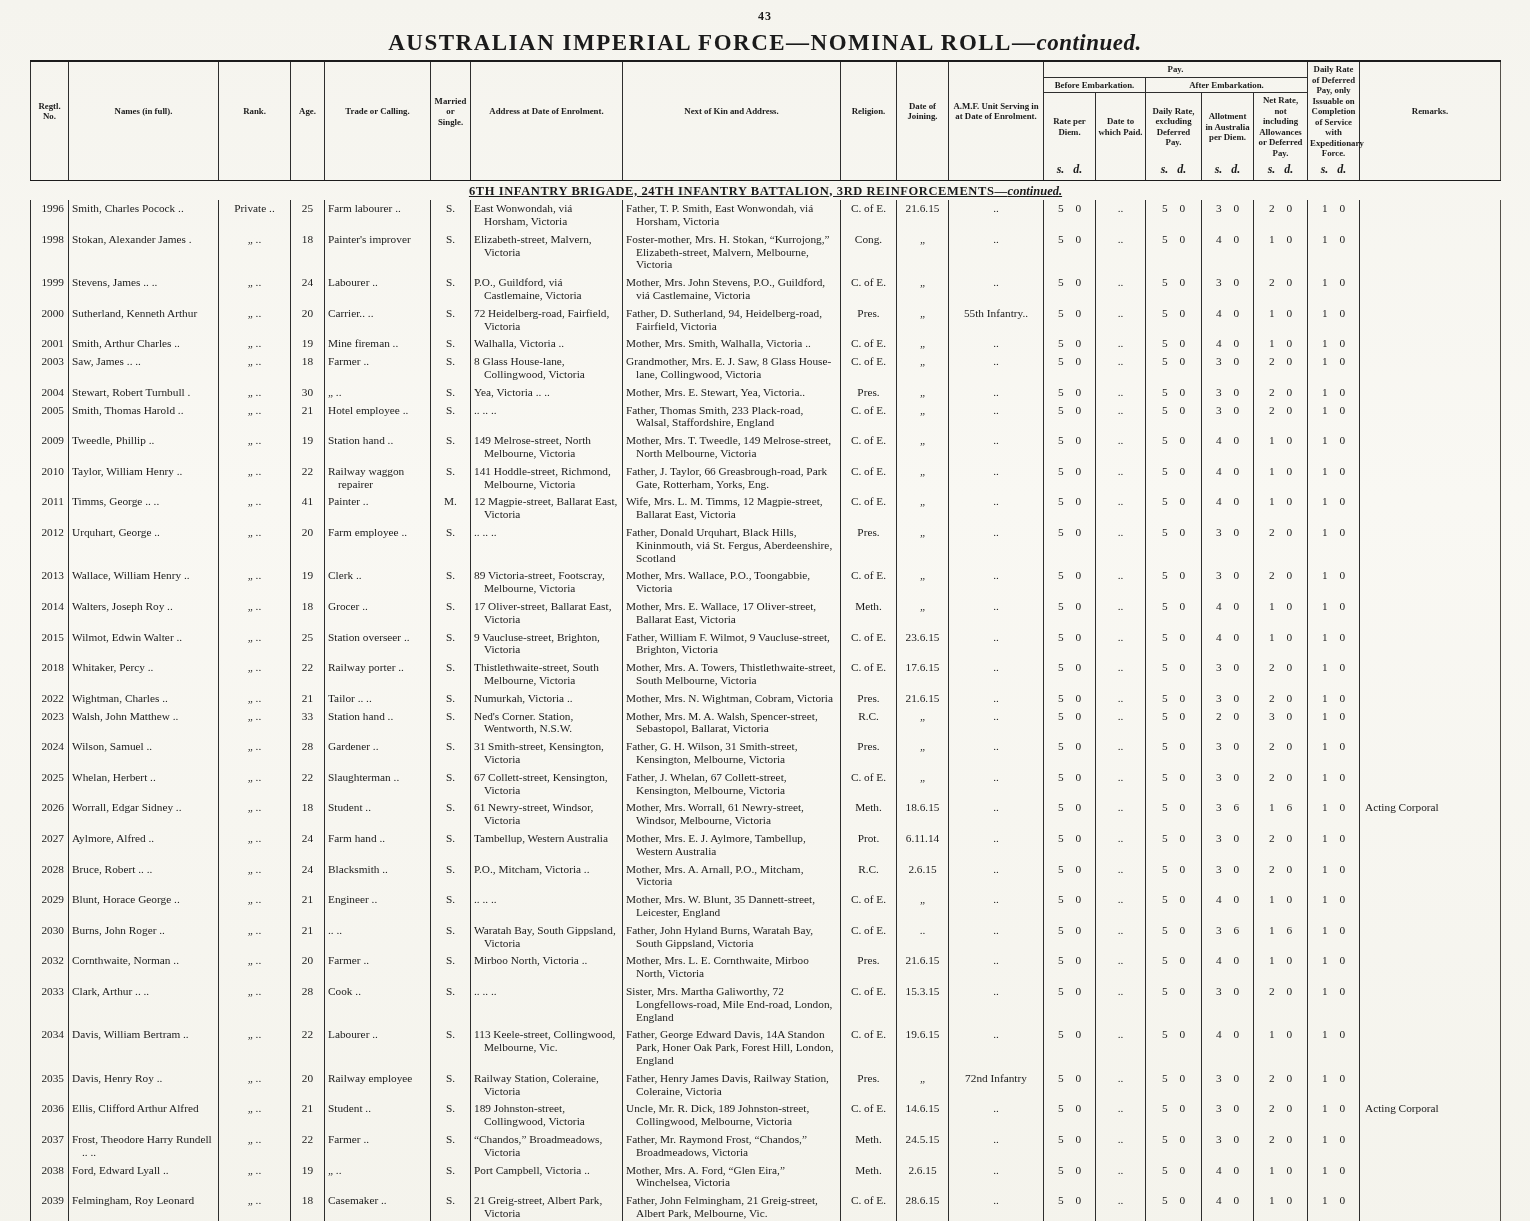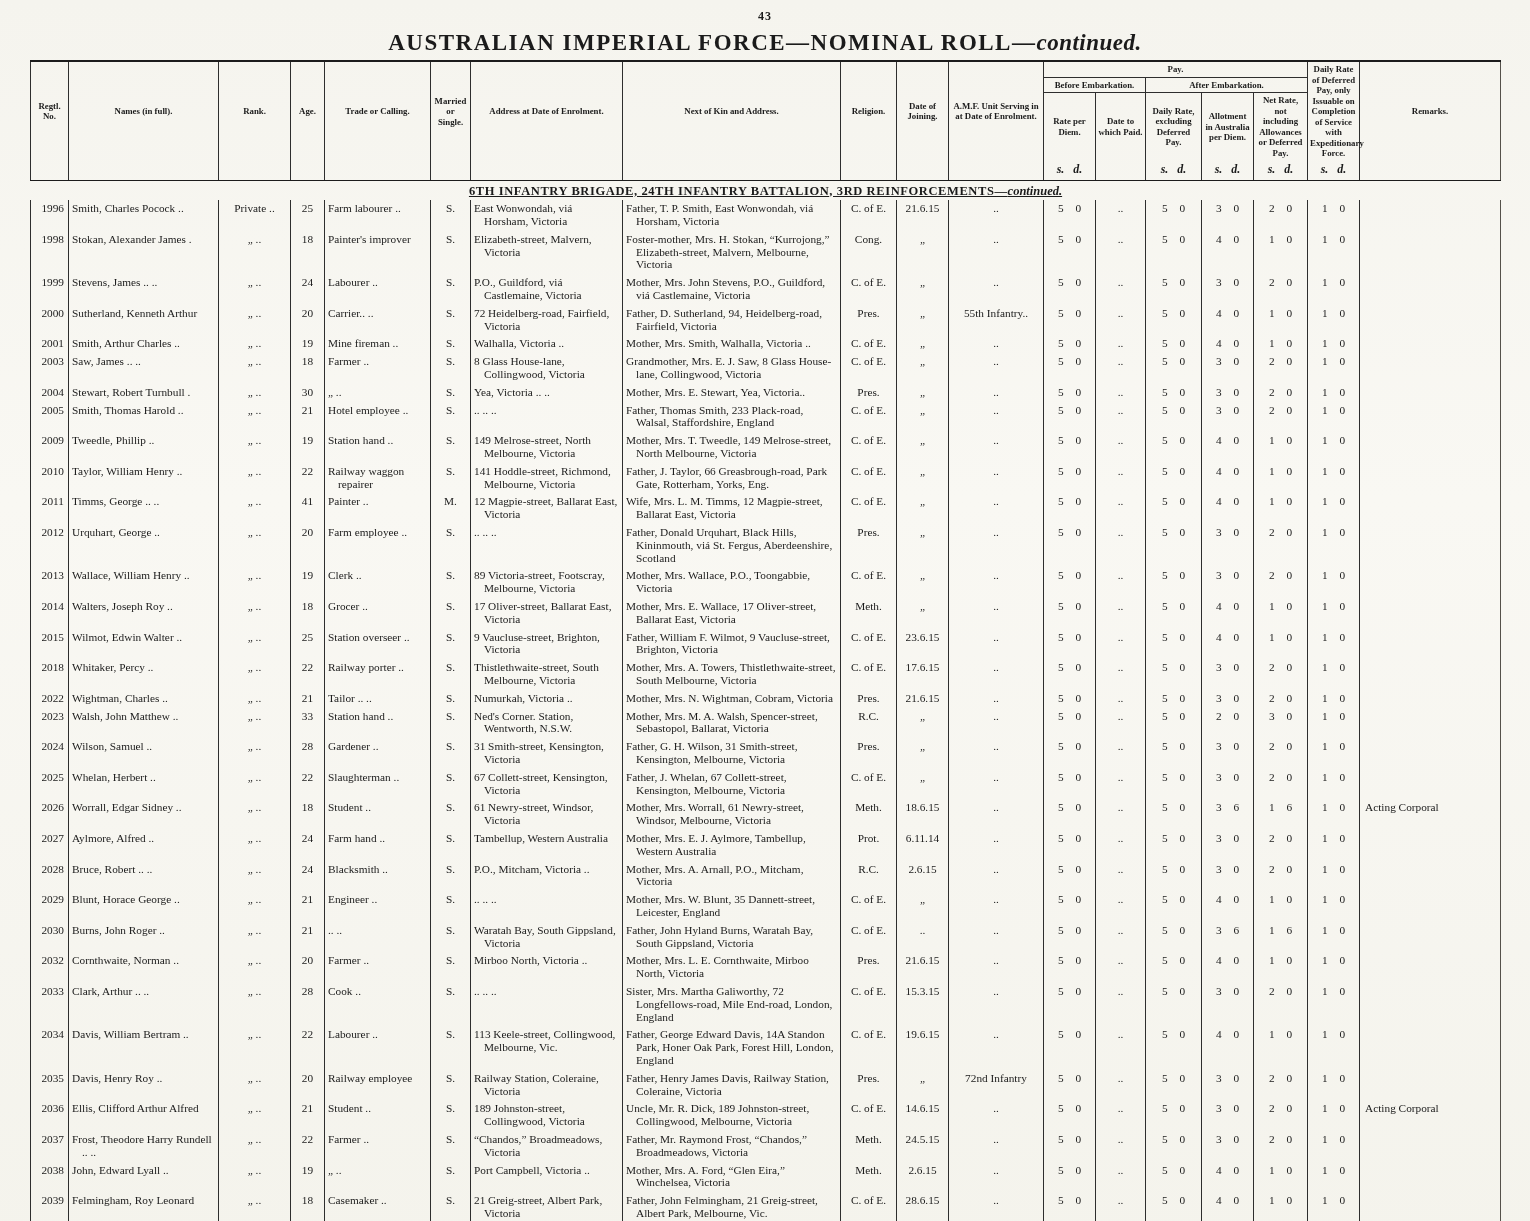--- a/index.html
+++ b/index.html
@@ -1873,21 +1873,21 @@
         </td>
         <td class="c-remarks">
           <div class="cellpad"></div>
         </td>
       </tr>
       <tr>
         <td class="c-no">
           <div class="cellpad">2038</div>
         </td>
         <td class="c-name">
-          <div class="cellpad">John, Edward Lyall ..</div>
+          <div class="cellpad">Ford, Edward Lyall ..</div>
         </td>
         <td class="c-rank">
           <div class="cellpad">„ ..</div>
         </td>
         <td class="c-age">
           <div class="cellpad">19</div>
         </td>
         <td class="c-trade">
           <div class="cellpad">„ ..</div>
         </td>

